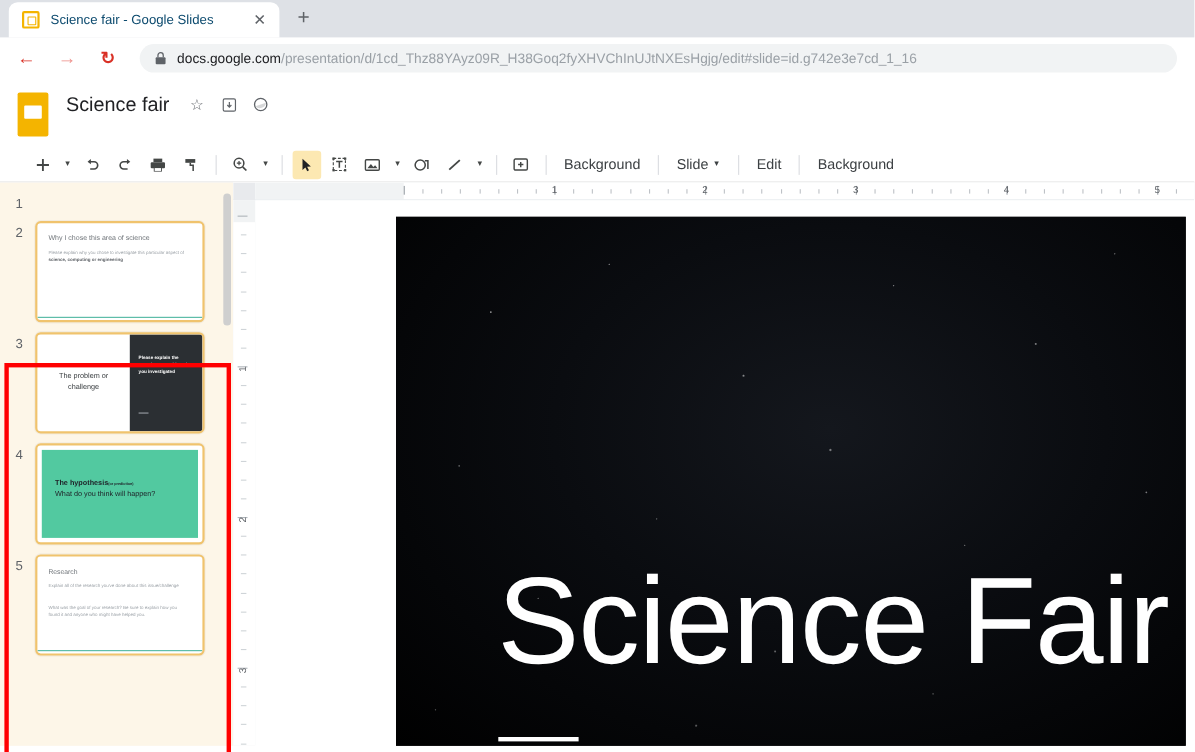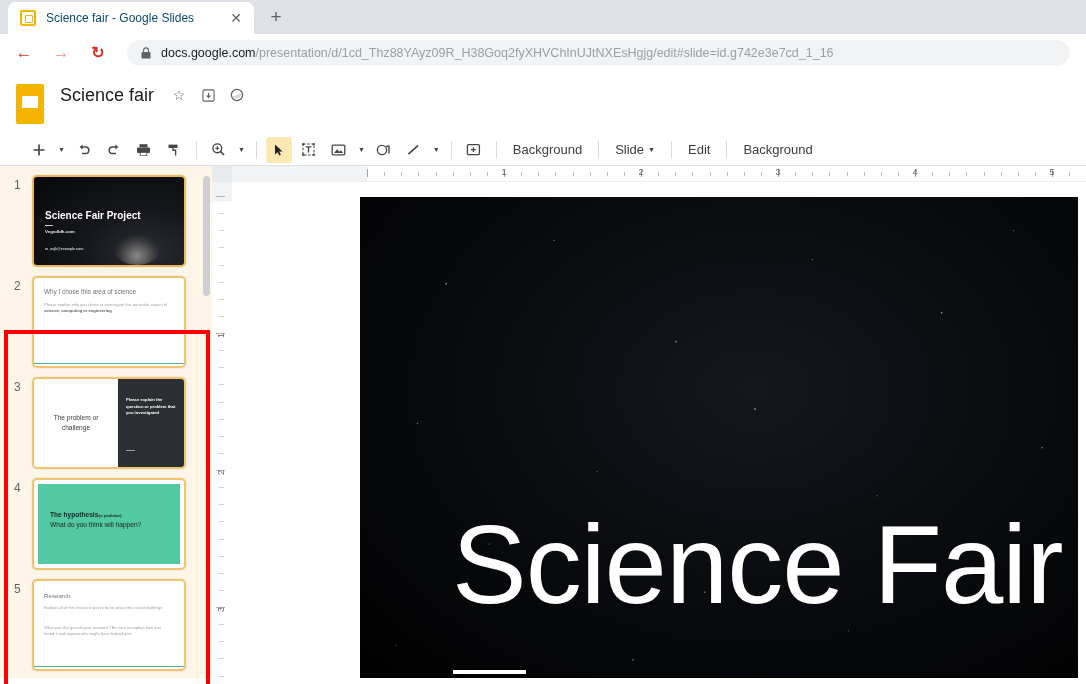--- a/index.html
+++ b/index.html
@@ -709,27 +709,20 @@
   <div class="tb-sep"></div>
   <div class="tb-text">Background</div>
 </div>
 
 <div class="workspace">
 
   <div class="filmstrip">
 
     <div class="thumb-row">
       <div class="thumb-num">1</div>
-      <div class="thumb selected t1">
-        <div class="cloud"></div>
-        <div class="t1-title">Science Fair Project</div>
-        <div class="bar"></div>
-        <div class="sub1">Vegsdldh.com</div>
-        <div class="sub2">m_asjk@example.com</div>
-      </div>
     </div>
 
     <div class="thumb-row">
       <div class="thumb-num">2</div>
       <div class="thumb t2">
         <div class="h">Why I chose this area of science</div>
         <div class="b"><span>Please explain why you chose to investigate this particular aspect of </span><b>science, computing or engineering</b></div>
         <div class="foot"></div>
       </div>
     </div>

